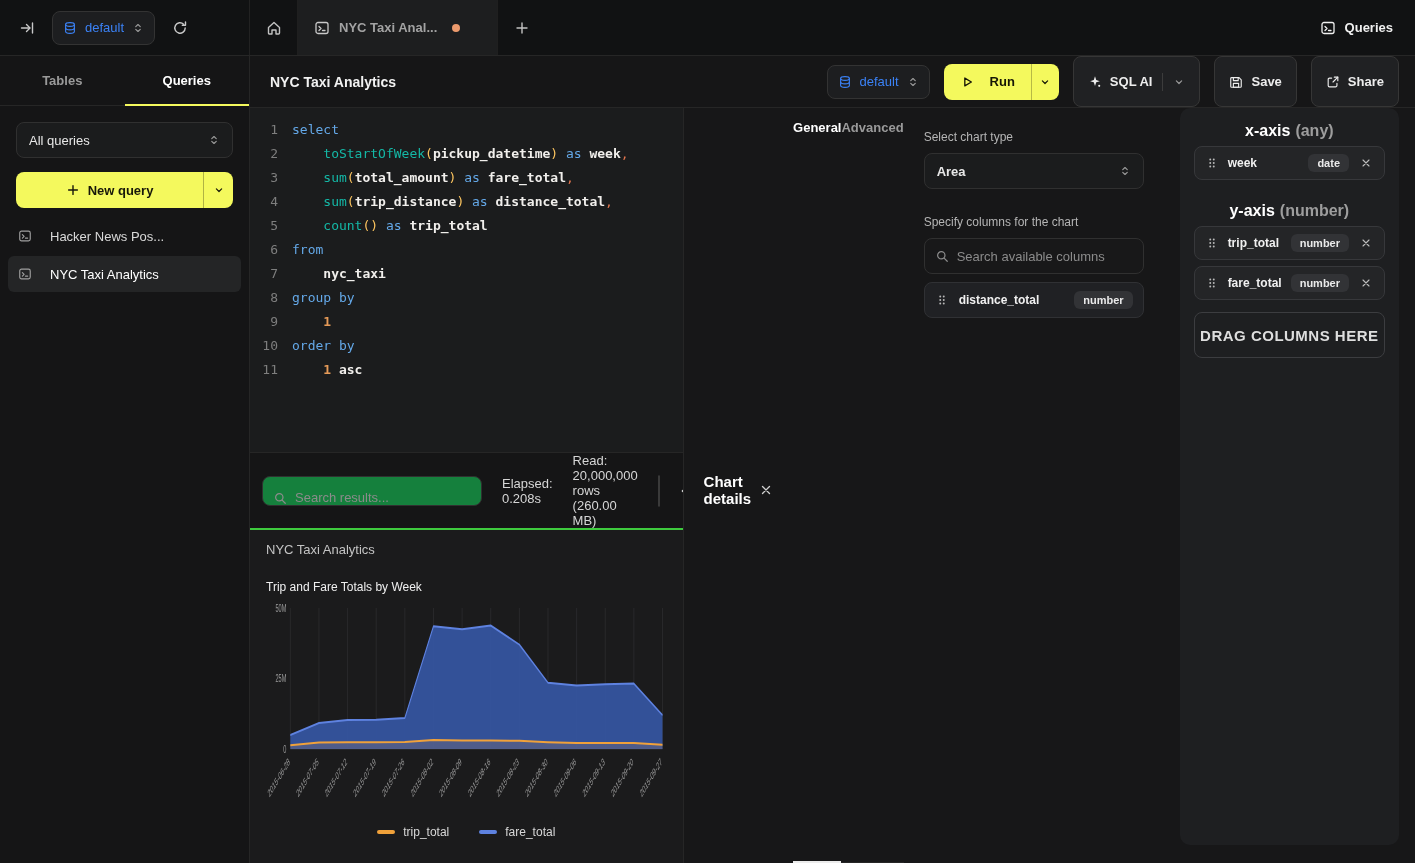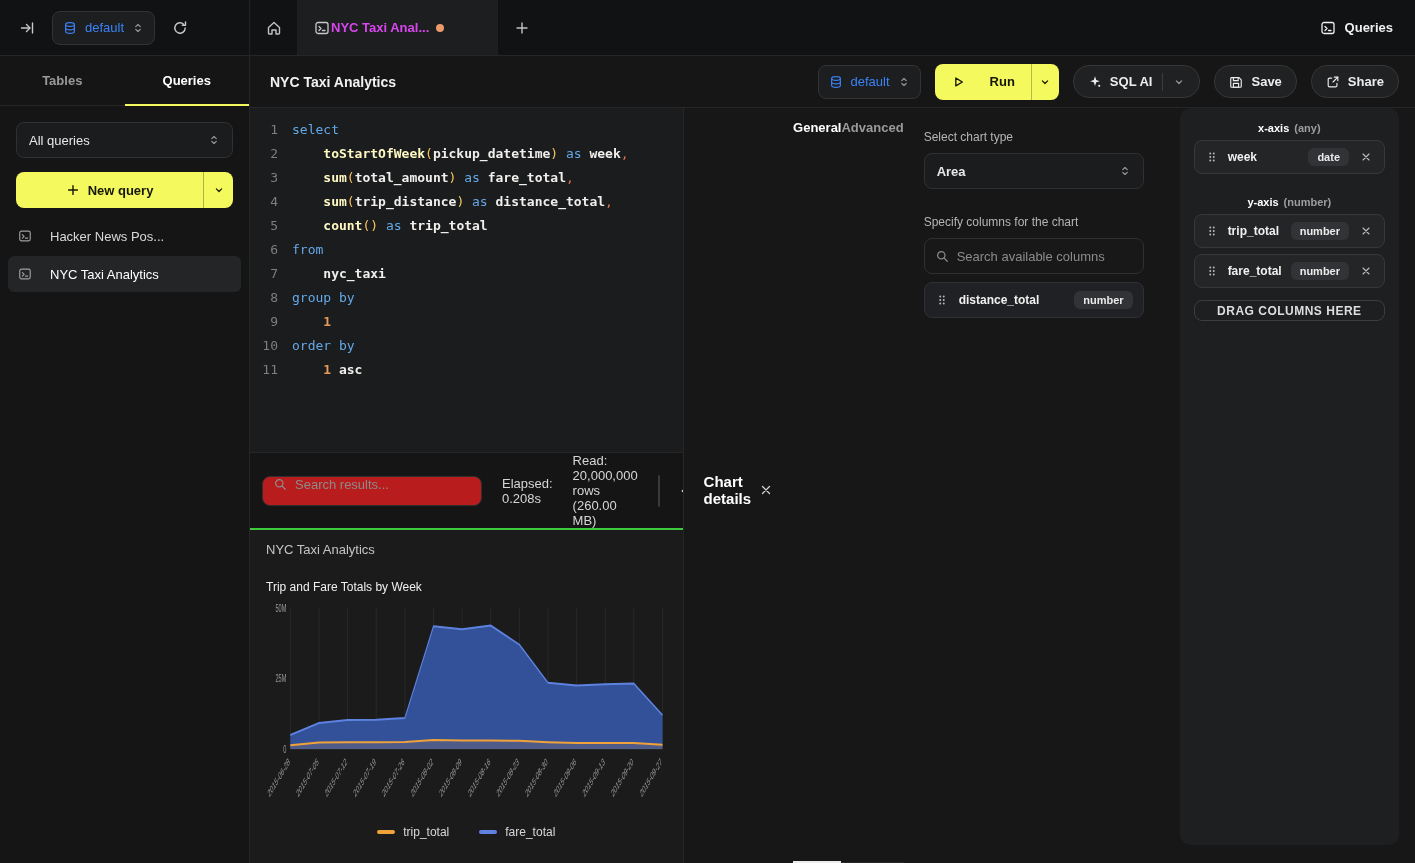--- a/index.html
+++ b/index.html
@@ -11,21 +11,21 @@
   .ic12{width:12px;height:12px;display:block}
 
   
   .topbar{flex:0 0 56px;display:flex;align-items:stretch;background:#111213;border-bottom:1px solid #262626}
   .topbar-left{flex:0 0 250px;display:flex;align-items:center;gap:10px;padding:0 12px;border-right:1px solid #222}
   .icon-btn{width:30px;height:30px;display:flex;align-items:center;justify-content:center;color:#c9c9c9;border-radius:6px;cursor:pointer}
   .db-select{display:flex;align-items:center;gap:8px;background:#1d1e20;border:1px solid #333;border-radius:8px;height:34px;padding:0 10px;color:#3b82f6;font-weight:400;cursor:pointer}
   .db-select .chev{color:#9a9a9a}
   .tabstrip{flex:1;display:flex;align-items:stretch}
   .tab-home{width:48px;display:flex;align-items:center;justify-content:center;color:#c2c2c2;border-right:1px solid #1f1f1f;cursor:pointer}
-  .tab{display:flex;align-items:center;gap:1px;padding:16px 16px;min-width:200px;background:#1d1e1f;border-right:1px solid #1f1f1f;color:#d946ef;font-weight:700;cursor:pointer}
+  .tab{display:flex;align-items:center;gap:9px;padding:16px 16px;min-width:200px;background:#1d1e1f;border-right:1px solid #1f1f1f;color:#a3a3a3;font-weight:700;cursor:pointer}
   .tab .q-ic{color:#c9c9c9}
   .tab .dot{width:8px;height:8px;border-radius:50%;background:#ec9a6c;margin-left:6px}
   .tab-add{width:48px;display:flex;align-items:center;justify-content:center;color:#c2c2c2;cursor:pointer}
   .topbar-right{display:flex;align-items:center;padding:0 22px}
   .queries-btn{display:flex;align-items:center;gap:9px;color:#f0f0f0;font-weight:700;cursor:pointer}
 
   
   .body{flex:1;display:flex;min-height:0}
 
   
@@ -46,45 +46,45 @@
   .q-list{display:flex;flex-direction:column;gap:2px;padding:2px 8px}
   .q-item{display:flex;align-items:center;gap:18px;height:36px;padding:0 10px;border-radius:6px;color:#d9d9d9;cursor:pointer}
   .q-item .q-ic{color:#9f9f9f}
   .q-item.selected{background:#242526;color:#fff}
 
   
   .right-area{flex:1;display:flex;flex-direction:column;min-width:0}
   .main-header{flex:0 0 52px;display:flex;align-items:center;justify-content:space-between;padding:0 16px 0 20px;background:#161617;border-bottom:1px solid #262626}
   .mh-title{font-size:14px;font-weight:700;color:#f2f2f2}
   .mh-actions{display:flex;align-items:center;gap:14px}
-  .btn{display:flex;align-items:center;gap:8px;height:33px;padding:0 14px;background:#202123;border:1px solid #363636;border-radius:16px;color:#ededed;font-weight:700;cursor:pointer}
+  .btn{display:flex;align-items:center;gap:8px;height:51px;padding:0 14px;background:#202123;border:1px solid #363636;border-radius:8px;color:#ededed;font-weight:700;cursor:pointer}
   .btn .chev{color:#9a9a9a}
   .btn .divider{width:1px;height:18px;background:#3c3c3c;margin:0 2px}
   .run-btn{display:flex;height:36px;border-radius:8px;overflow:hidden;background:#f4f95d;color:#161605;cursor:pointer}
-  .run-main{display:flex;align-items:center;gap:25px;padding:0 16px;font-weight:700}
+  .run-main{display:flex;align-items:center;gap:16px;padding:0 16px;font-weight:700}
   .run-caret{width:28px;display:flex;align-items:center;justify-content:center;border-left:1px solid rgba(0,0,0,.25)}
 
   .split{flex:1;display:flex;min-height:0}
   .main{flex:1;display:flex;flex-direction:column;min-width:0}
 
   
   .editor{flex:1;background:#1b1c1d;padding:10px 0 4px;overflow:hidden;font-family:"DejaVu Sans Mono",monospace;font-size:13px;line-height:24px;cursor:text}
   .code-line{display:flex}
   .ln{flex:0 0 28px;text-align:right;color:#7e7e7e;user-select:none}
   .code{padding-left:14px;white-space:pre;color:#e9e7e3}
   .tok-kw{color:#64a8e8}
-  .tok-fn{color:#fef9c3;font-weight:700}
+  .tok-fn{color:#14b8a6;font-weight:400}
   .tok-pr{color:#fdc55f}
   .tok-id{color:#f1efec;font-weight:700}
   .tok-pu{color:#e2754e}
   .tok-nm{color:#e59a58;font-weight:700}
 
   
   .results-bar{flex:0 0 40px;display:flex;align-items:center;gap:20px;padding:0 12px;background:#151516;border-top:1px solid #262626}
-  .results-search{width:238px;height:30px;display:flex;align-items:flex-start;gap:8px;border:1px solid #303030;border-radius:8px;padding:0 10px;background:#b91c1c;color:#8b8b8b}
+  .results-search{width:238px;height:30px;display:flex;align-items:flex-end;gap:8px;border:1px solid #303030;border-radius:8px;padding:0 10px;background:#15803d;color:#8b8b8b}
   .results-search input{background:transparent;border:0;outline:0;color:#ddd;flex:1;min-width:0;font:inherit}
   .results-search input::placeholder{color:#8b8b8b}
   .stat{color:#d6d6d6}
   .view-toggle{margin-left:auto;display:flex;height:32px;border:1px solid #3a3a3a;border-radius:8px;overflow:hidden}
   .vt-btn{padding:0 16px;display:flex;align-items:center;color:#eaeaea;font-weight:700;background:#1c1d1e;cursor:pointer}
   .vt-btn + .vt-btn{border-left:1px solid #3a3a3a}
   .vt-btn.active{background:#333436}
   .more-btn{width:30px;height:30px;display:flex;align-items:center;justify-content:center;color:#c9c9c9;cursor:pointer}
 
   
@@ -108,26 +108,26 @@
   .cd-content{flex:1;padding:22px 20px 0;display:flex;flex-direction:column;min-height:0}
   .cd-label{color:#b5b5b5;font-size:12px;margin-bottom:9px}
   .cd-group{margin-bottom:26px}
   .col-item{display:flex;align-items:center;gap:10px;height:36px;background:#202124;border:1px solid #303134;border-radius:8px;padding:0 10px;margin-top:8px}
   .col-item .name{font-weight:700;font-size:12px;color:#f0f0f0;flex:1}
   .badge{background:#323336;border-radius:6px;padding:3px 9px;font-size:11px;font-weight:700;color:#eaeaea}
   .handle{color:#b9b9b9;display:flex;cursor:grab}
   .rm{color:#bdbdbd;cursor:pointer;display:flex;padding:2px}
   .cd-spacer{flex:1}
   .axis-card{margin:0 16px 18px;background:#1e1f21;border-radius:10px;padding:14px;display:flex;flex-direction:column}
-  .axis-label{text-align:center;font-size:11px;color:#fff;font-weight:700;margin-bottom:6px}
+  .axis-label{text-align:center;font-size:16px;color:#fff;font-weight:700;margin-bottom:6px}
   .axis-label .hint{color:#9d9d9d;margin-left:5px;font-weight:700}
   .axis-item{display:flex;align-items:center;gap:9px;height:34px;background:#242527;border:1px solid #37383b;border-radius:8px;padding:0 10px;margin-bottom:6px}
   .axis-item .name{font-weight:700;font-size:12px;color:#f0f0f0;flex:1}
   .axis-gap{height:16px}
-  .drop-zone{border:1px solid #3c3d40;border-radius:8px;height:21px;display:flex;align-items:center;justify-content:center;font-size:12px;font-weight:700;letter-spacing:.5px;color:#dedede;margin-top:6px}
+  .drop-zone{border:1px solid #3c3d40;border-radius:8px;height:46px;display:flex;align-items:center;justify-content:center;font-size:15px;font-weight:700;letter-spacing:.5px;color:#dedede;margin-top:6px}
 </style>
 </head>
 <body>
 
 <div class="app">
 
   <header class="topbar">
     <div class="topbar-left">
       <span class="icon-btn">
         <svg class="ic" viewBox="0 0 16 16" fill="none" stroke="currentColor" stroke-width="1.4" stroke-linecap="round" stroke-linejoin="round">

